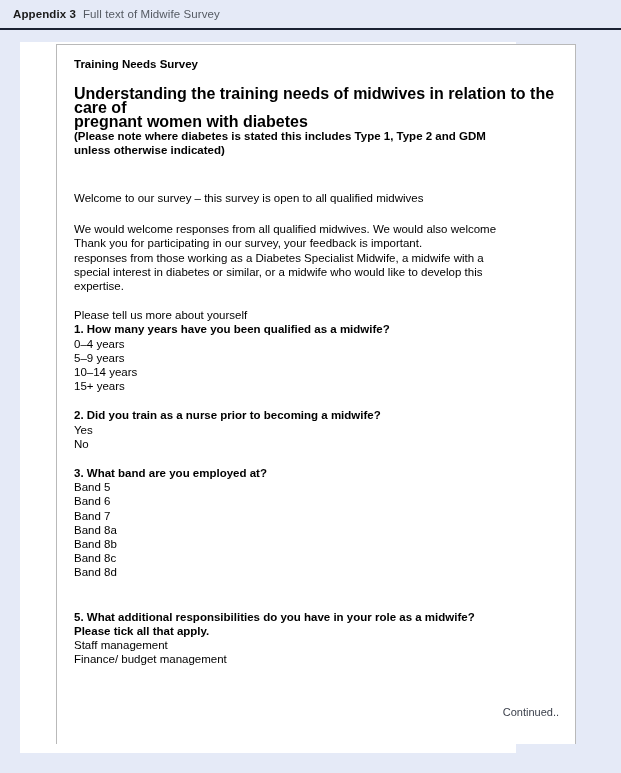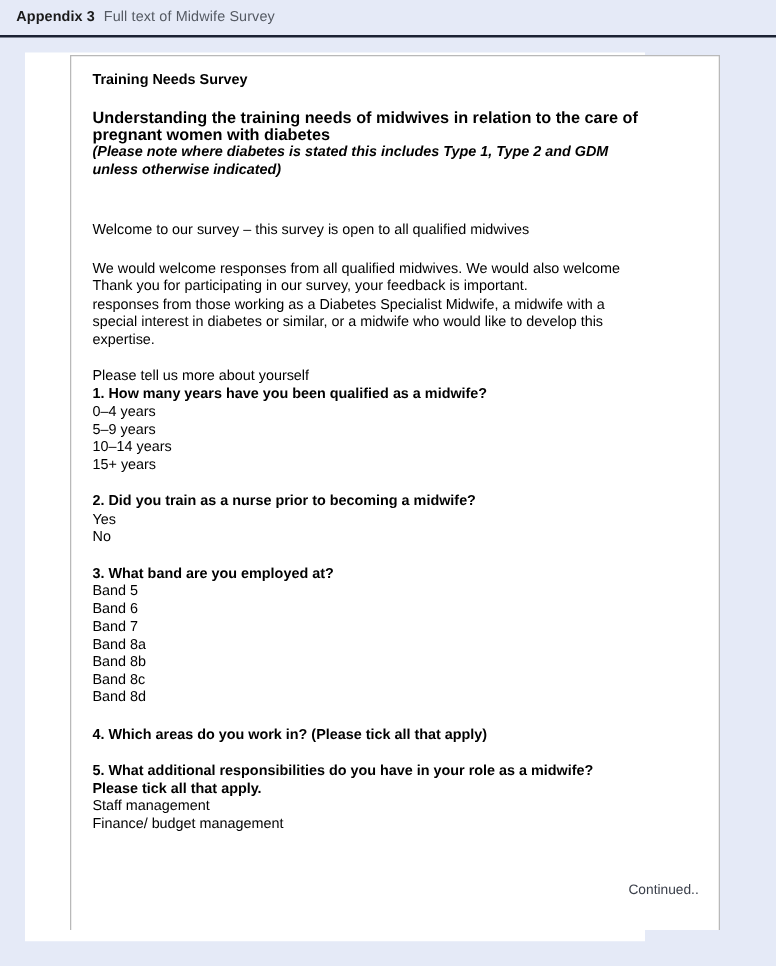--- a/index.html
+++ b/index.html
@@ -90,30 +90,29 @@
   
   .survey-title {
     font-size: 11.5px;
     font-weight: bold;
     color: #000;
     line-height: 14px;
     margin: 0 0 16px 0;
   }
 
   .subtitle {
-    font-size: 13px;
+    font-size: 16px;
     font-weight: bold;
     color: #000;
     line-height: 14px;
     margin: 0;
   }
   .subtitle-note {
     font-size: 11.5px;
     font-weight: bold;
-    font-style: italic;
     color: #000;
     line-height: 14px;
     margin: 0 0 17px 0;
   }
 
   .body-line {
     font-size: 11.5px;
     color: #000;
     line-height: 14.2px;
     margin: 0;
@@ -219,21 +218,20 @@
             <li class="opt">Band 8a</li>
             <li class="opt">Band 8b</li>
             <li class="opt">Band 8c</li>
             <li class="opt">Band 8d</li>
           </ul>
         </div>
 
         <div style="height:15px;"></div>
 
         <div>
-          <div class="q-text">4. Which areas do you work in? (Please tick all that apply)</div>
         </div>
 
         <div style="height:15px;"></div>
 
         <div>
           <div class="q-text">5. What additional responsibilities do you have in your role as a midwife?</div>
           <div class="q-text">Please tick all that apply.</div>
           <ul class="opt-list">
             <li class="opt">Staff management</li>
             <li class="opt">Finance/ budget management</li>

